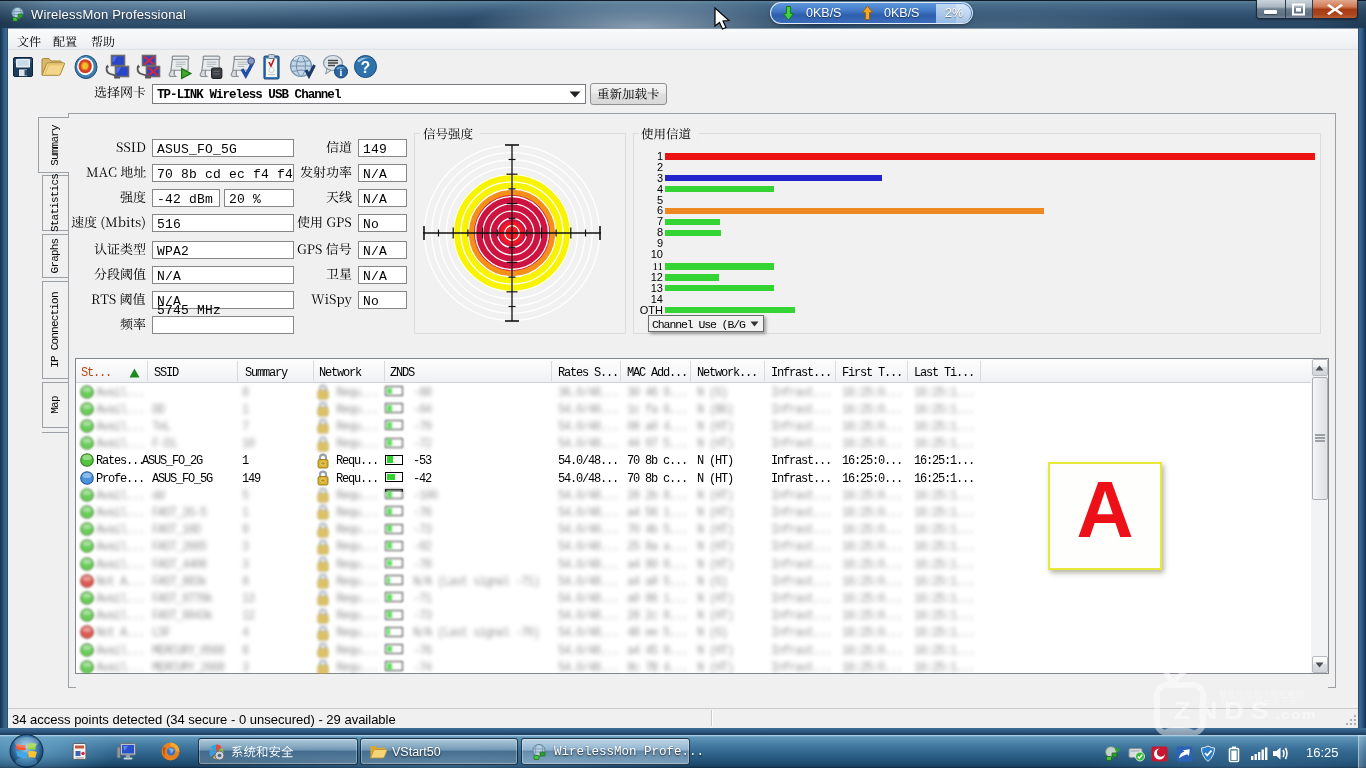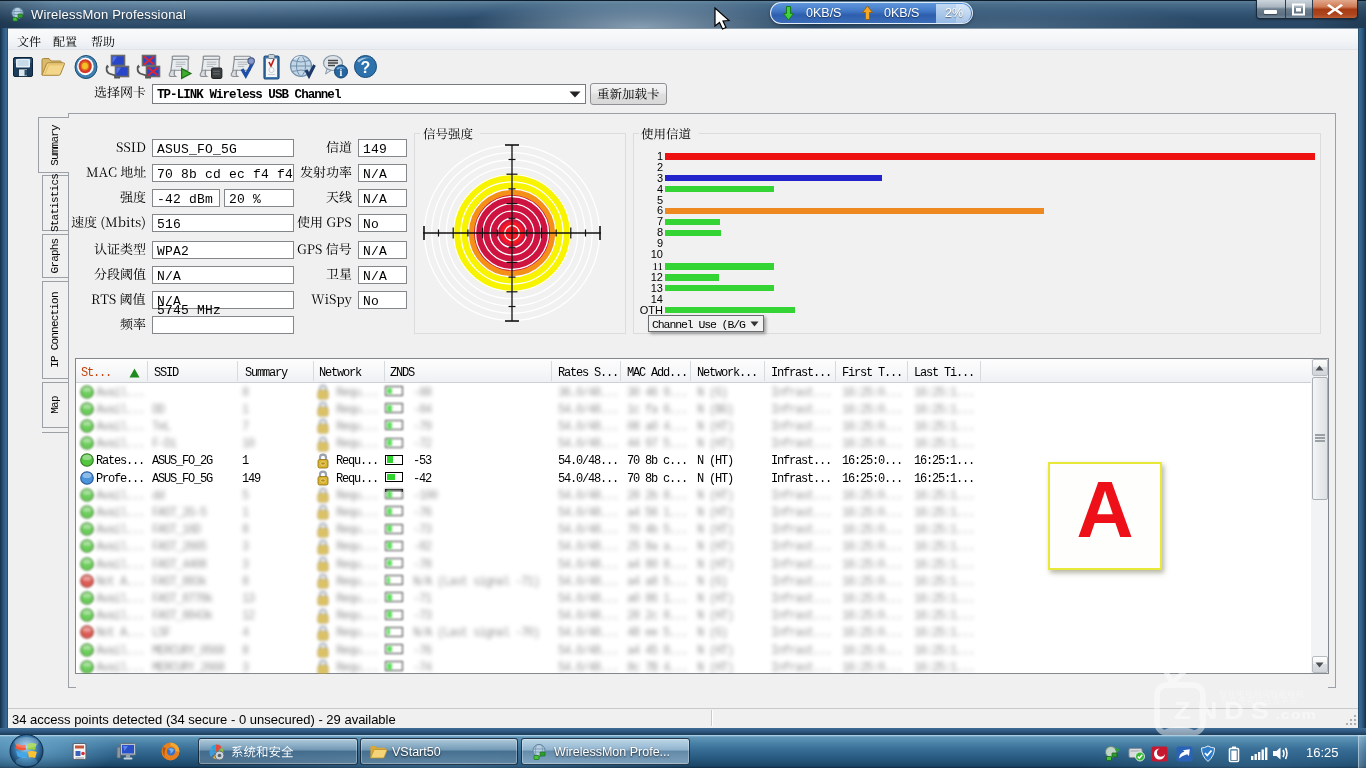--- a/index.html
+++ b/index.html
@@ -356,21 +356,21 @@
 <div class="mono" style="position:absolute;left:842px;top:365.5px;font-size:12px;letter-spacing:-1.2px;color:#000">First T...</div>
 <div class="mono" style="position:absolute;left:914px;top:365.5px;font-size:12px;letter-spacing:-1.2px;color:#000">Last Ti...</div>
 <svg style="position:absolute;left:129px;top:368px" width="11" height="10" viewBox="0 0 11 10">
     <path d="M5.5 0.5 L10.5 9.5 L0.5 9.5 Z" fill="#1e8a1e"></path>
   </svg>
 <svg style="position:absolute;left:80px;top:453.3px" width="14" height="14" viewBox="0 0 14 14">
 <circle cx="7" cy="7" r="6.3" fill="#52c63e" stroke="#3a7a28" stroke-width="1.1"></circle>
 <ellipse cx="7" cy="4.4" rx="4.4" ry="2.6" fill="#fff" opacity=".38"></ellipse>
   </svg>
 <div class="mono" style="position:absolute;left:96px;top:454.3px;font-size:12px;letter-spacing:-1.2px;color:#000">Rates...</div>
-<div class="mono" style="position:absolute;left:152px;top:454.3px;font-size:12px;letter-spacing:-1.2px;color:#000">ASUS_FO_2G</div>
+<div class="mono" style="position:absolute;left:142px;top:454.3px;font-size:12px;letter-spacing:-1.2px;color:#000">ASUS_FO_2G</div>
 <div class="mono" style="position:absolute;left:242px;top:454.3px;font-size:12px;letter-spacing:-1.2px;color:#000">1</div>
 <div class="mono" style="position:absolute;left:336px;top:454.3px;font-size:12px;letter-spacing:-1.2px;color:#000">Requ...</div>
 <div class="mono" style="position:absolute;left:413px;top:454.3px;font-size:12px;letter-spacing:-1.2px;color:#000">-53</div>
 <div class="mono" style="position:absolute;left:558px;top:454.3px;font-size:12px;letter-spacing:-1.2px;color:#000">54.0/48...</div>
 <div class="mono" style="position:absolute;left:627px;top:454.3px;font-size:12px;letter-spacing:-1.2px;color:#000">70 8b c...</div>
 <div class="mono" style="position:absolute;left:697px;top:454.3px;font-size:12px;letter-spacing:-1.2px;color:#000">N (HT)</div>
 <div class="mono" style="position:absolute;left:771px;top:454.3px;font-size:12px;letter-spacing:-1.2px;color:#000">Infrast...</div>
 <div class="mono" style="position:absolute;left:842px;top:454.3px;font-size:12px;letter-spacing:-1.2px;color:#000">16:25:0...</div>
 <div class="mono" style="position:absolute;left:914px;top:454.3px;font-size:12px;letter-spacing:-1.2px;color:#000">16:25:1...</div>
 <svg style="position:absolute;left:316px;top:452.8px" width="14" height="16" viewBox="0 0 14 16">
@@ -864,21 +864,21 @@
 <path d="M1.5 14 L1.5 3 Q1.5 2 2.5 2 L6.5 2 L8 3.8 L15 3.8 Q16 3.8 16 4.8 L16 6 Z" fill="#d9a834"></path>
 <path d="M1.5 14 L4.8 6.2 Q5.1 5.5 5.9 5.5 L17.2 5.5 Q18.3 5.5 17.9 6.6 L15.2 13.2 Q14.9 14 14.1 14 Z" fill="#f5d478" stroke="#b8922e" stroke-width=".8"></path>
 </svg>
 <div style="position:absolute;left:392px;top:745px;font-size:12.5px;color:#fff;text-shadow:0 1px 2px rgba(0,0,0,.8);font-family:'Liberation Sans'">VStart50</div>
 <svg style="position:absolute;left:531px;top:743px" width="18" height="18" viewBox="0 0 18 18">
 <circle cx="8" cy="7.5" r="6" fill="#b8cfe2" stroke="#5a7e9a" stroke-width="1"></circle>
 <path d="M2.5 6 H13 M2.5 9 H13 M5.5 2.2 C4 5,4 10,5.5 12.8 M10.5 2.2 C12 5,12 10,10.5 12.8" stroke="#6e94b0" stroke-width=".8" fill="none"></path>
 <rect x="9" y="9" width="5" height="4" rx="0.5" fill="#2f9e2f" stroke="#1d6e1d" stroke-width=".7"></rect>
 <rect x="3" y="12.5" width="5" height="4" rx="0.5" fill="#45c53c" stroke="#1d6e1d" stroke-width=".7"></rect>
 </svg>
-<div style="position:absolute;left:554px;top:745px;font-size:12.5px;color:#fff;text-shadow:0 1px 2px rgba(0,0,0,.8);font-family:Liberation Sans, sans-serif">WirelessMon Profe...</div>
+<div style="position:absolute;left:554px;top:745px;font-size:12.5px;color:#fff;text-shadow:0 1px 2px rgba(0,0,0,.8);font-family:Liberation Mono, monospace">WirelessMon Profe...</div>
 <svg style="position:absolute;left:1104px;top:745px" width="17" height="17" viewBox="0 0 17 17">
 <circle cx="7" cy="7" r="5.5" fill="#c0d4c8" stroke="#6a8a74" stroke-width="1"></circle>
 <rect x="8" y="8" width="5" height="4" rx="0.5" fill="#2f9e2f" stroke="#155515" stroke-width=".7"></rect>
 <rect x="2.5" y="11.5" width="5" height="4" rx="0.5" fill="#45c53c" stroke="#155515" stroke-width=".7"></rect>
 <path d="M13.5 2.5 L13.5 7 M11.2 4.8 L15.8 4.8" stroke="#28a828" stroke-width="1.6"></path>
 </svg>
 <svg style="position:absolute;left:1128px;top:746px" width="18" height="16" viewBox="0 0 18 16">
 <rect x="1" y="2.5" width="13" height="9" rx="1.5" fill="#d8dcde" stroke="#8a9094" stroke-width="1"></rect>
 <path d="M2.5 5 H12.5" stroke="#a8aeb2" stroke-width="1.2"></path>
 <circle cx="12" cy="10.5" r="4.5" fill="#38b838" stroke="#fff" stroke-width=".8"></circle>

